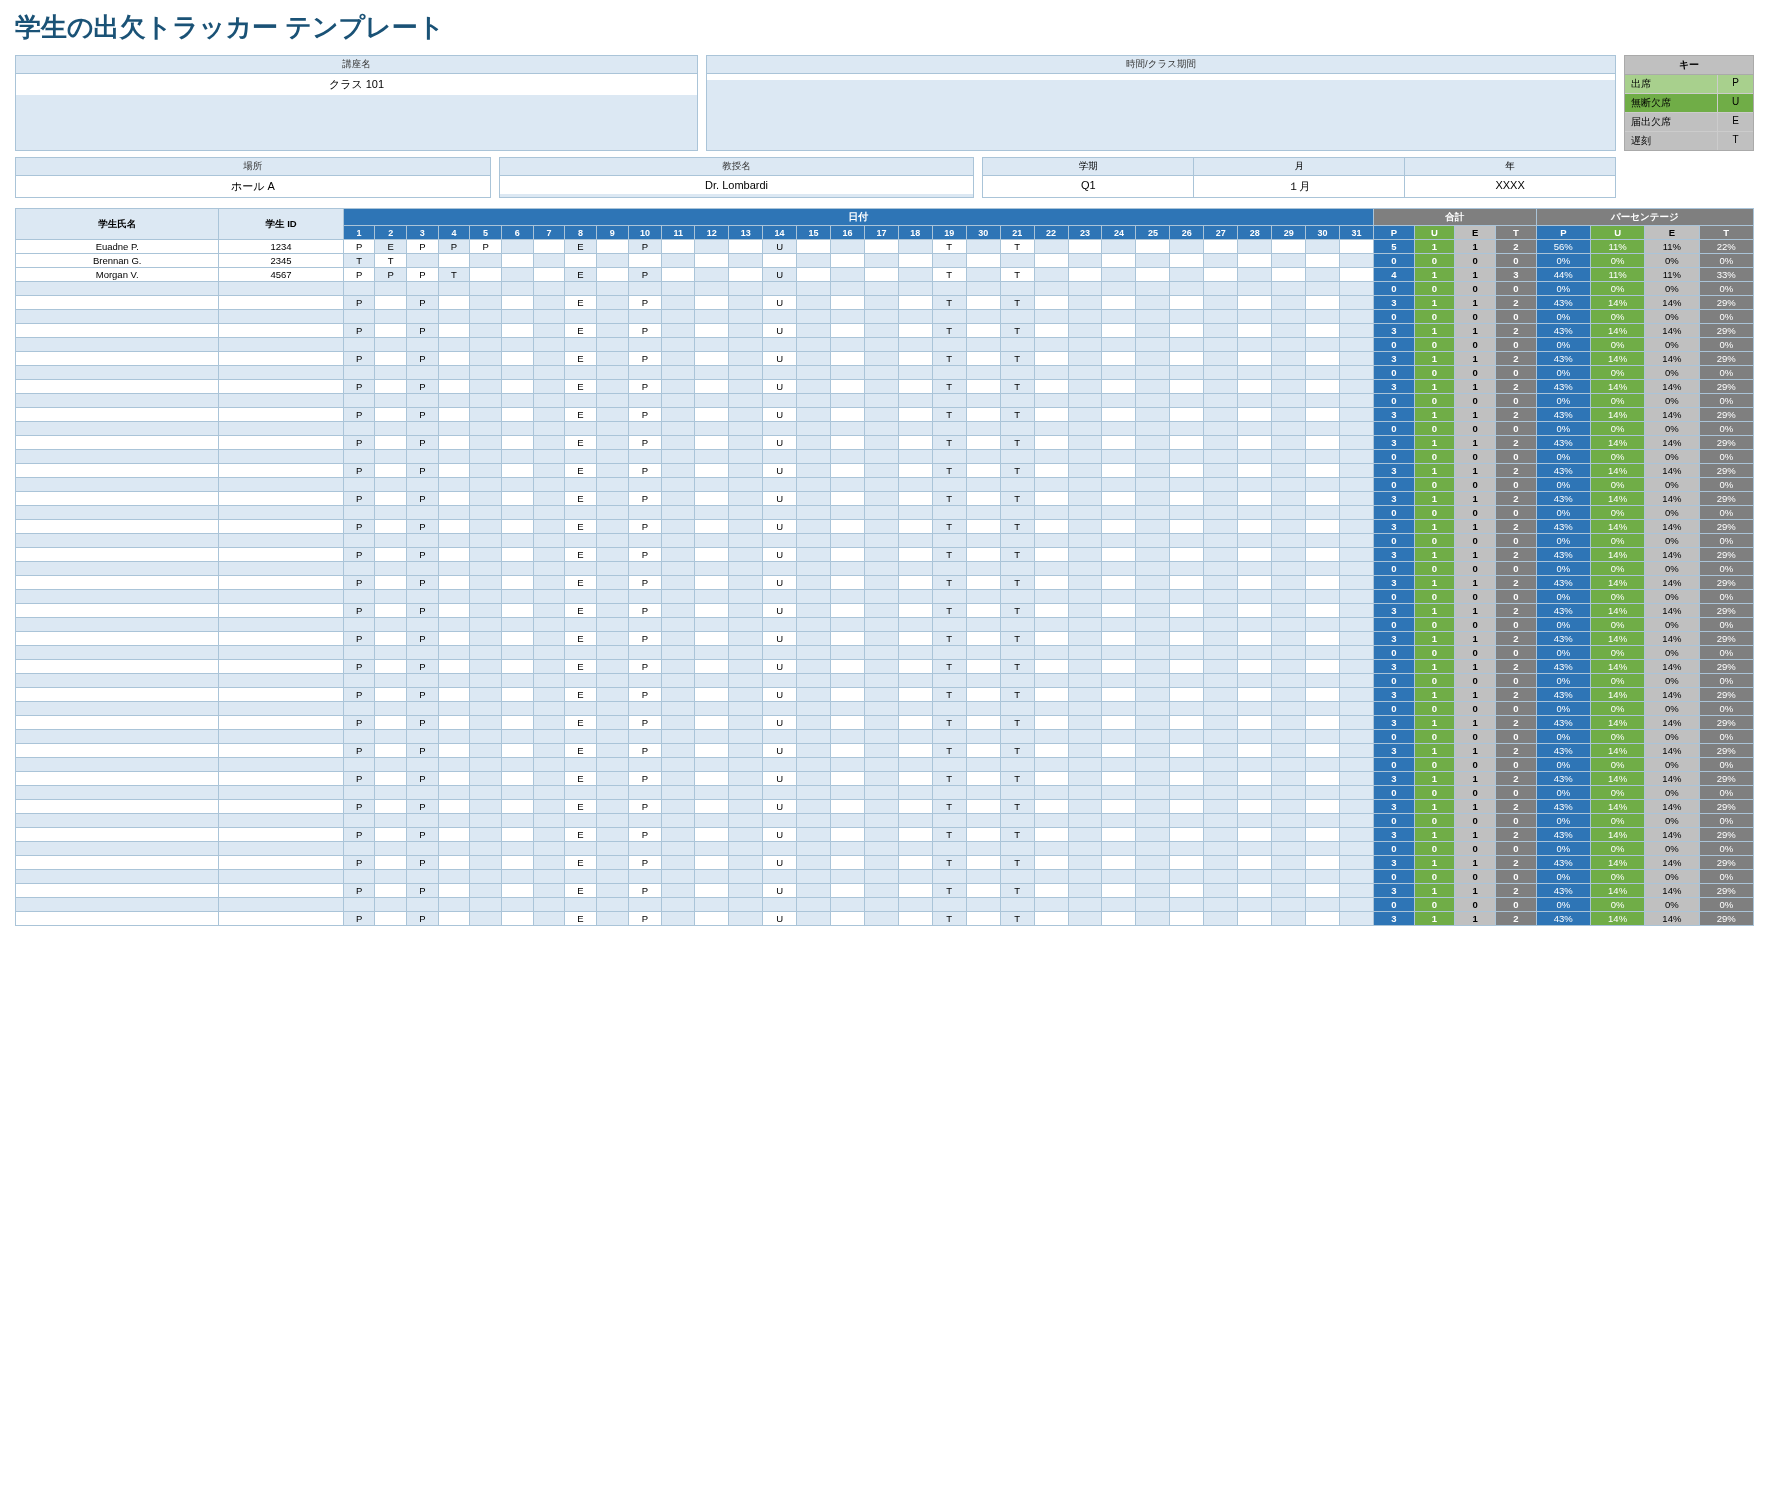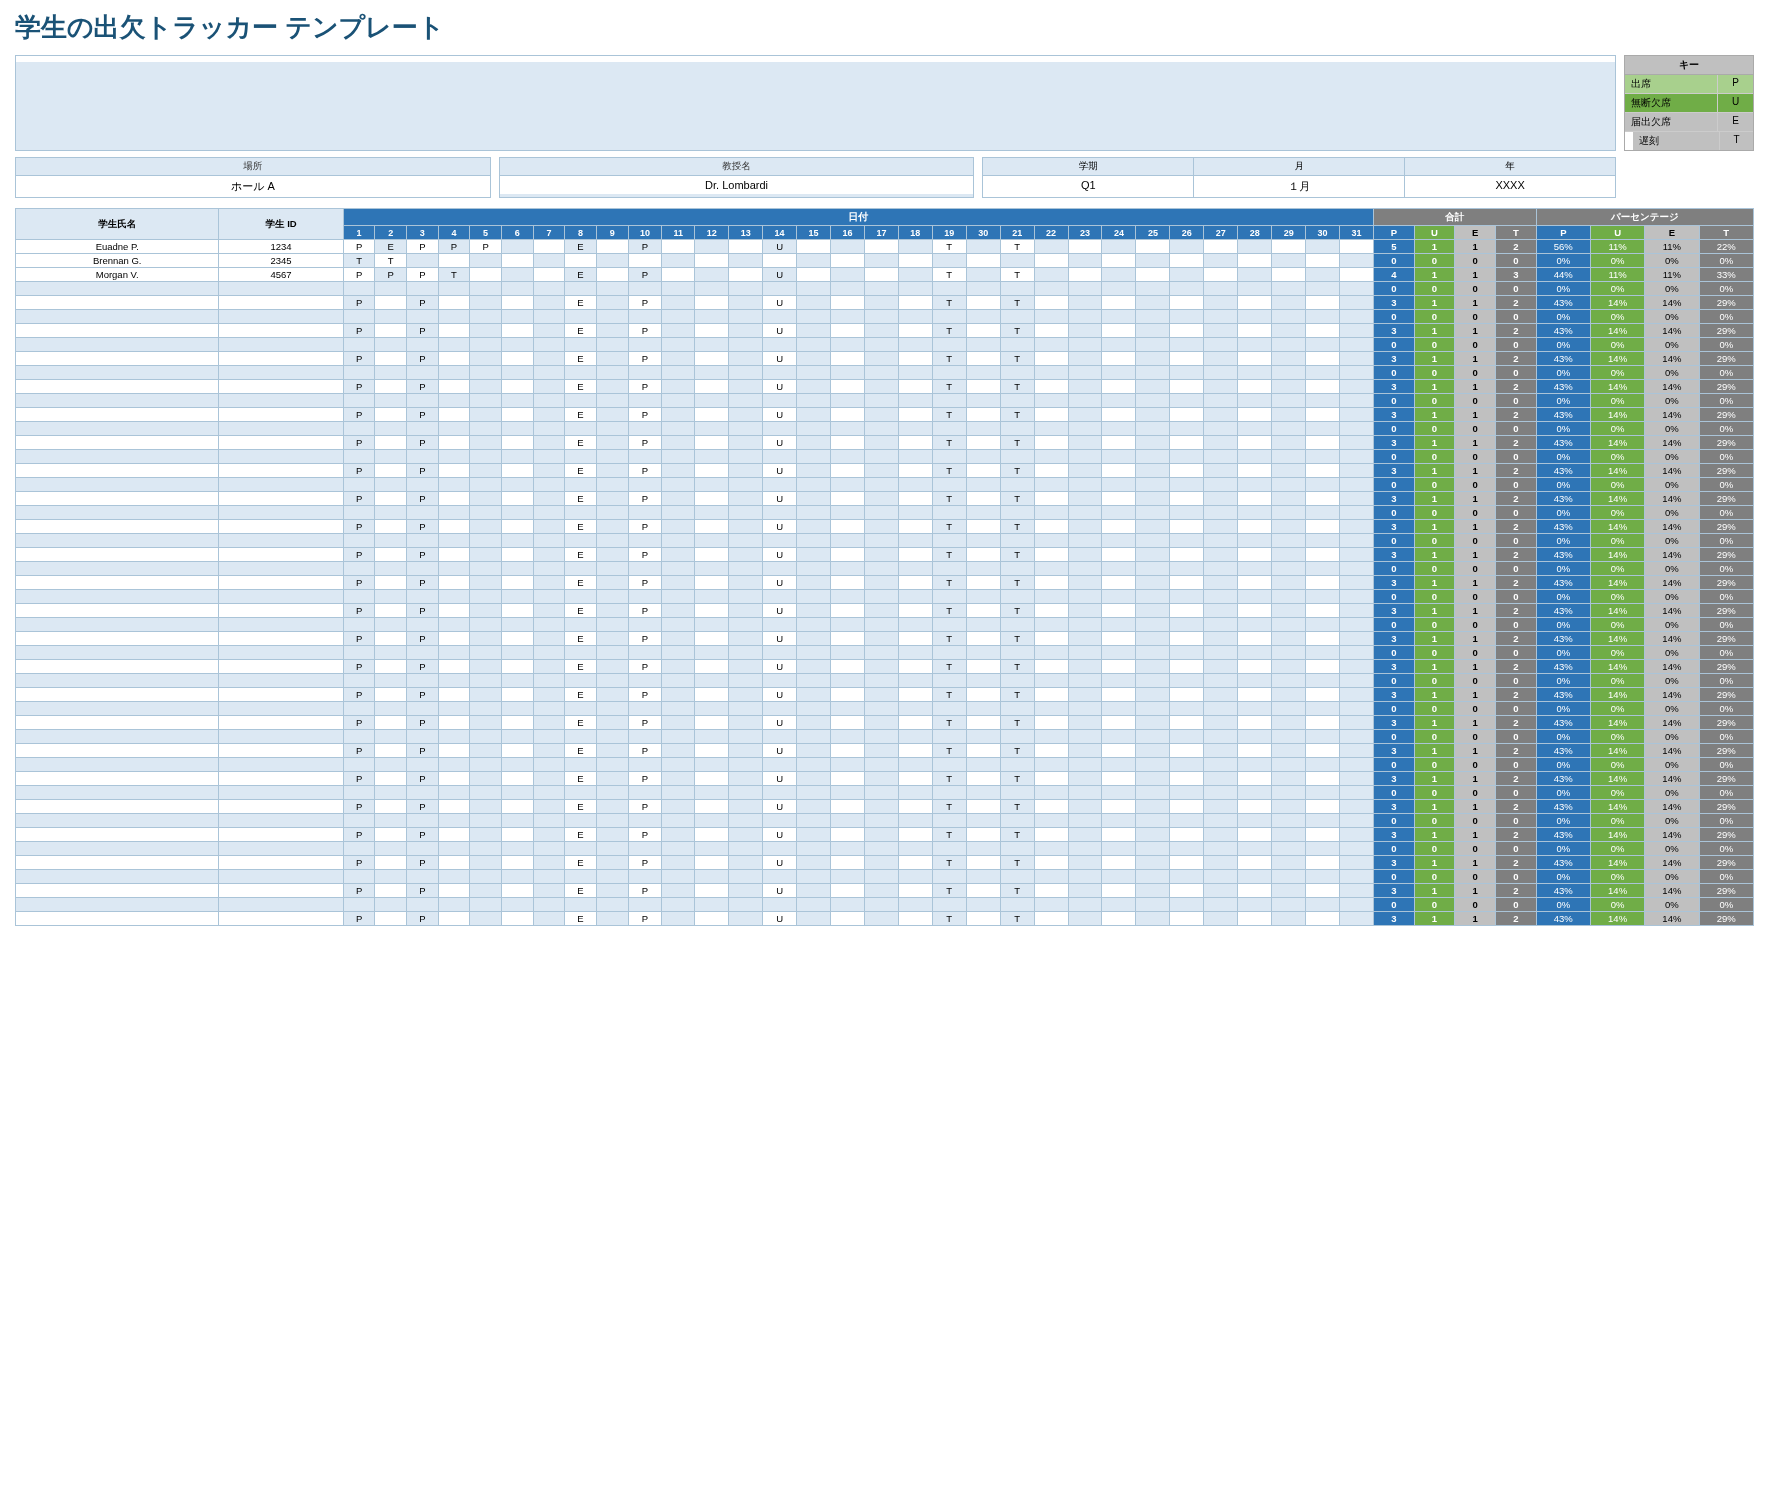--- a/index.html
+++ b/index.html
@@ -83,21 +83,21 @@
       text-align: center;
       font-size: 10px;
       padding: 2px 4px;
       border-bottom: 1px solid #aaa;
       font-weight: bold;
     }
     .key-table .key-row {
       display: flex;
       border-bottom: 1px solid #ccc;
     }
-    .key-table .key-row:last-child { border-bottom: none; margin-left: 8px; }
+    .key-table .key-row:last-child { border-bottom: none; }
     .key-table .key-name {
       flex: 3;
       padding: 2px 6px;
       font-size: 10px;
       border-right: 1px solid #ccc;
     }
     .key-table .key-code {
       flex: 1;
       padding: 2px 4px;
       font-size: 10px;
@@ -145,21 +145,26 @@
     .td-pct-u { background: #70ad47; color: #fff; }
     .td-pct-e { background: #c0c0c0; color: #000; }
     .td-pct-t { background: #7f7f7f; color: #fff; }
   </style>
 </head>
 <body>
 
 <h1>学生の出欠トラッカー テンプレート</h1>
 
 <div class="info-section">
+  <div class="info-block" style="flex:1.5">
+    <div class="label">講座名</div>
+    <div class="value">クラス 101</div>
+  </div>
   <div class="info-block" style="flex:2">
+    <div class="label">時間/クラス期間</div>
     <div class="value"></div>
   </div>
 
   <div class="key-table">
     <div class="key-header">キー</div>
     <div class="key-row key-present">
       <div class="key-name">出席</div>
       <div class="key-code">P</div>
     </div>
     <div class="key-row key-unexcused">

